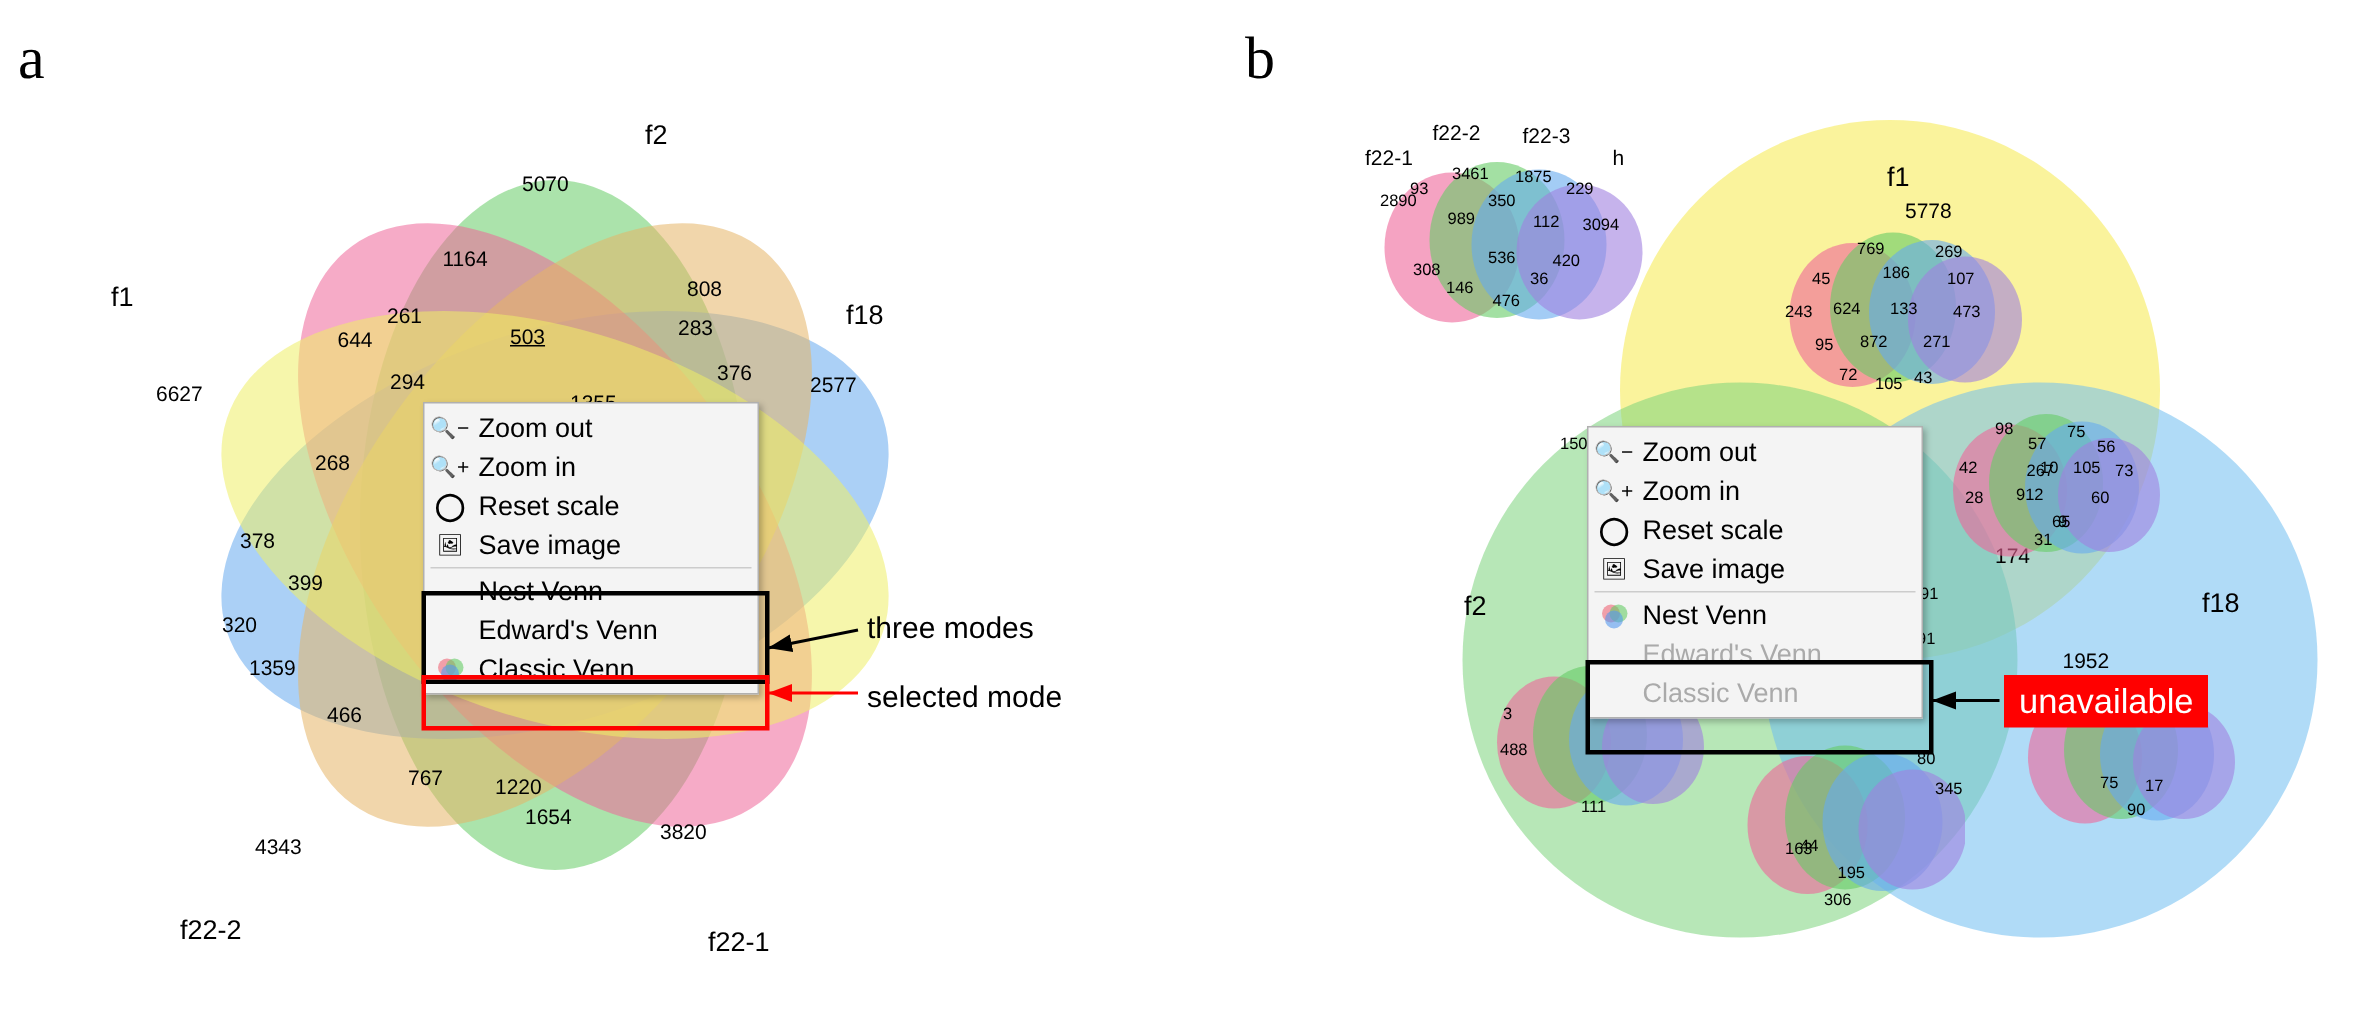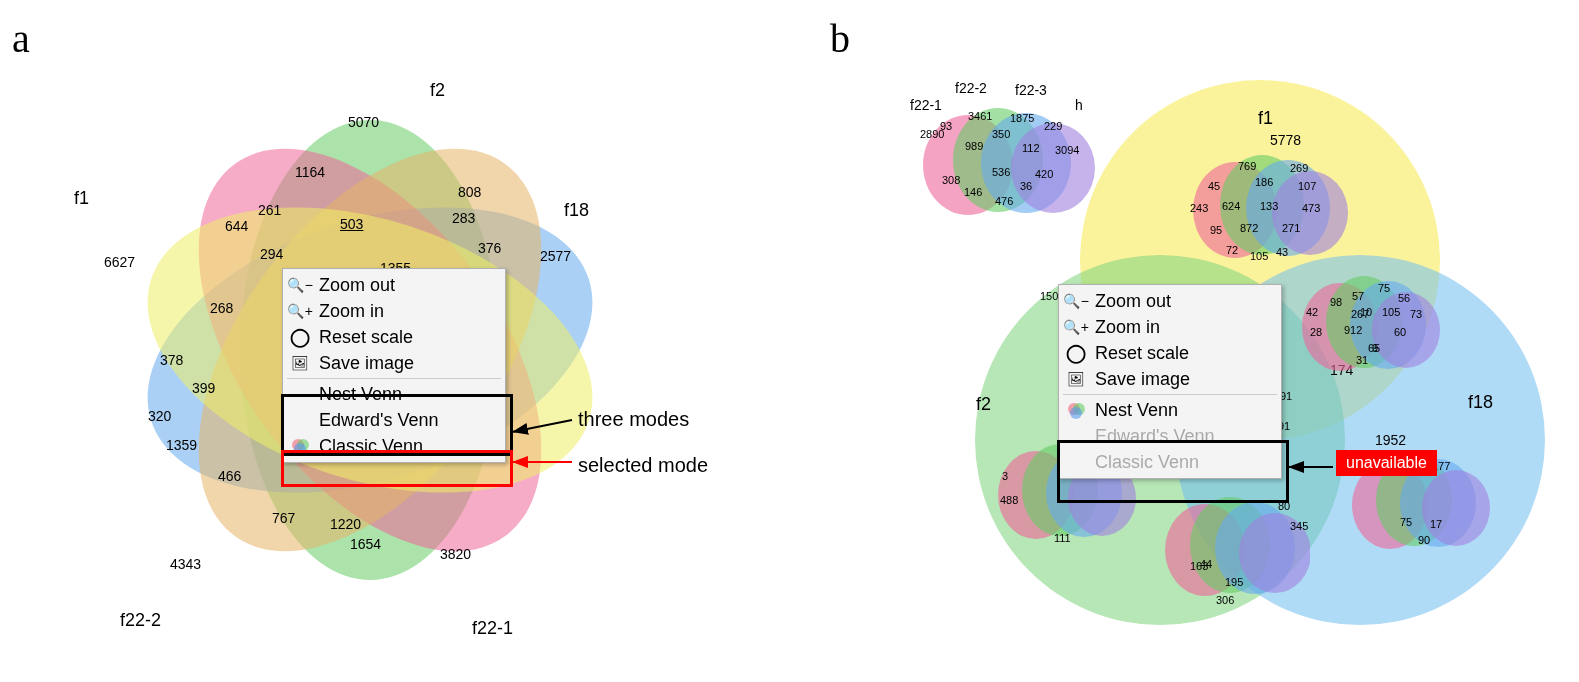--- a/index.html
+++ b/index.html
@@ -29,21 +29,21 @@
   .num.small { font-size: 11px; }
   .ann {
     position: absolute;
     font-size: 20px;
     color: #000;
   }
   .unavail-box {
     position: absolute;
     background: #ff0000;
     color: #fff;
-    font-size: 16px;
+    font-size: 23px;
     padding: 4px 10px;
   }
   
   .ctx {
     position: absolute;
     background: #f4f4f4;
     border: 1px solid #b0b0b0;
     box-shadow: 2px 2px 4px rgba(0,0,0,0.25);
     font-size: 18px;
     padding: 3px 0;
@@ -259,21 +259,21 @@
 <div class="num small" style="left:1276px; top:246px;">43</div>
 
 <svg style="left:1290px; top:272px;" width="150" height="110">
   <g fill-opacity="0.6">
     <ellipse cx="50" cy="55" rx="38" ry="44" fill="#ee6699"></ellipse>
     <ellipse cx="74" cy="50" rx="38" ry="46" fill="#66cc66"></ellipse>
     <ellipse cx="98" cy="53" rx="38" ry="44" fill="#66aaee"></ellipse>
     <ellipse cx="116" cy="58" rx="34" ry="38" fill="#a080e0"></ellipse>
   </g>
 </svg>
-<div class="num small" style="left:1330px; top:280px;margin-top:16px;">98</div>
+<div class="num small" style="left:1330px; top:280px;">98</div>
 <div class="num small" style="left:1378px; top:282px;">75</div>
 <div class="num small" style="left:1352px; top:290px;">57</div>
 <div class="num small" style="left:1398px; top:292px;">56</div>
 <div class="num small" style="left:1306px; top:306px;">42</div>
 <div class="num small" style="left:1335px; top:308px;margin-left:16px;">267</div>
 <div class="num small" style="left:1360px; top:306px;">10</div>
 <div class="num small" style="left:1382px; top:306px;">105</div>
 <div class="num small" style="left:1410px; top:308px;">73</div>
 <div class="num small" style="left:1310px; top:326px;">28</div>
 <div class="num small" style="left:1344px; top:324px;">912</div>

